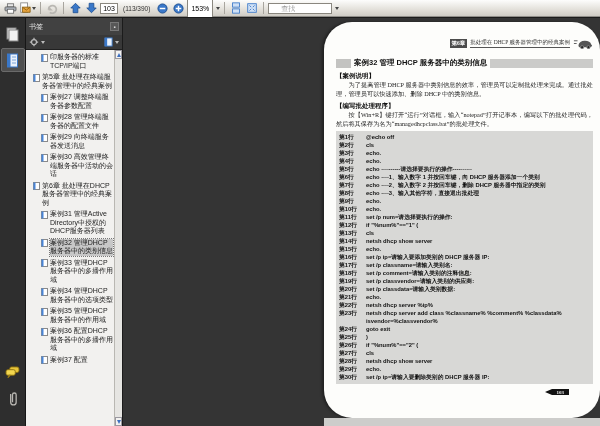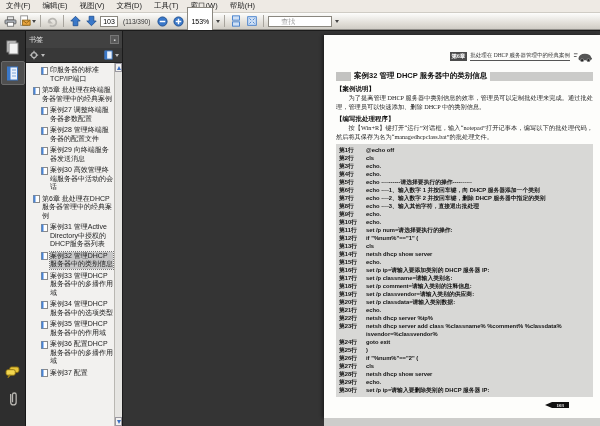--- a/index.html
+++ b/index.html
@@ -56,21 +56,21 @@
   .sb-btn { width:7px; height:9px; background:#f3f2f0; border:1px solid #9a98a0;
             display:flex; align-items:center; justify-content:center; }
   .tri-up { width:0; height:0; border-left:2.5px solid transparent; border-right:2.5px solid transparent;
             border-bottom:4px solid #3d6fc0; }
   .tri-dn { width:0; height:0; border-left:2.5px solid transparent; border-right:2.5px solid transparent;
             border-top:4px solid #3d6fc0; }
 
   
   .docpane { flex:1; position:relative; background:#343434; overflow:hidden; }
   .page { position:absolute; left:201px; top:4px; right:0; bottom:8px; background:#fdfdfb;
-          font-family:"Liberation Serif", serif; color:#222; padding:0 7px 9px 12px; box-shadow:-2px 0 3px rgba(0,0,0,.4); }
+          font-family:"Liberation Serif", serif; color:#222; padding:0 7px 9px 12px; box-shadow:-2px 0 3px rgba(0,0,0,.4);border-radius:28px; }
   .page-bottom-strip { position:absolute; left:201px; right:0; bottom:0; height:8px; background:#cdcdcb; }
 
   .runhead { margin-top:16px; display:flex; justify-content:flex-end; align-items:center; gap:3px; }
   .ch-badge { background:#4c4c4c; color:#fff; font-size:5.5px; padding:1px 2px; font-weight:bold; }
   .ch-title { font-size:5.5px; color:#333; border-bottom:0.5px solid #555; padding-bottom:0.5px; }
 
   .sect { display:flex; align-items:center; gap:3px; margin-top:9px; }
   .sq { width:15px; height:9px; background:#c3c3c1; flex-shrink:0; }
   .sect-title { font-size:7.5px; font-weight:bold; color:#111; white-space:nowrap;
                 font-family:"Liberation Sans", sans-serif; }
@@ -88,30 +88,20 @@
   .footer { display:flex; justify-content:flex-end; margin-top:5px; padding-right:24px; align-items:center; }
   .pg-tri { width:0; height:0; border-top:3.5px solid transparent; border-bottom:3.5px solid transparent;
             border-right:7px solid #111; }
   .pg-num { background:#111; color:#eee; font-size:5px; padding:0.5px 5px; font-weight:bold; }
 </style>
 </head>
 <body>
 
 <div class="window">
 
-  <div class="menubar">
-
-  <div class="menu-item">文件(F)</div>
-      <div class="menu-item">编辑(E)</div>
-      <div class="menu-item">视图(V)</div>
-      <div class="menu-item">文档(D)</div>
-      <div class="menu-item">工具(T)</div>
-      <div class="menu-item">窗口(W)</div>
-      <div class="menu-item">帮助(H)</div>
-    </div>
 
   <div class="toolbar">
     <div class="tbtn">
       <svg width="13" height="11" viewBox="0 0 16 14">
         <rect x="4" y="1" width="8" height="4" fill="#e8e8e8" stroke="#666" stroke-width="1"></rect>
         <rect x="1" y="5" width="14" height="5" rx="1" fill="#aab0b8" stroke="#555" stroke-width="1"></rect>
         <rect x="4" y="8" width="8" height="5" fill="#fff" stroke="#666" stroke-width="1"></rect>
       </svg>
     </div>
     <div class="tbtn">

